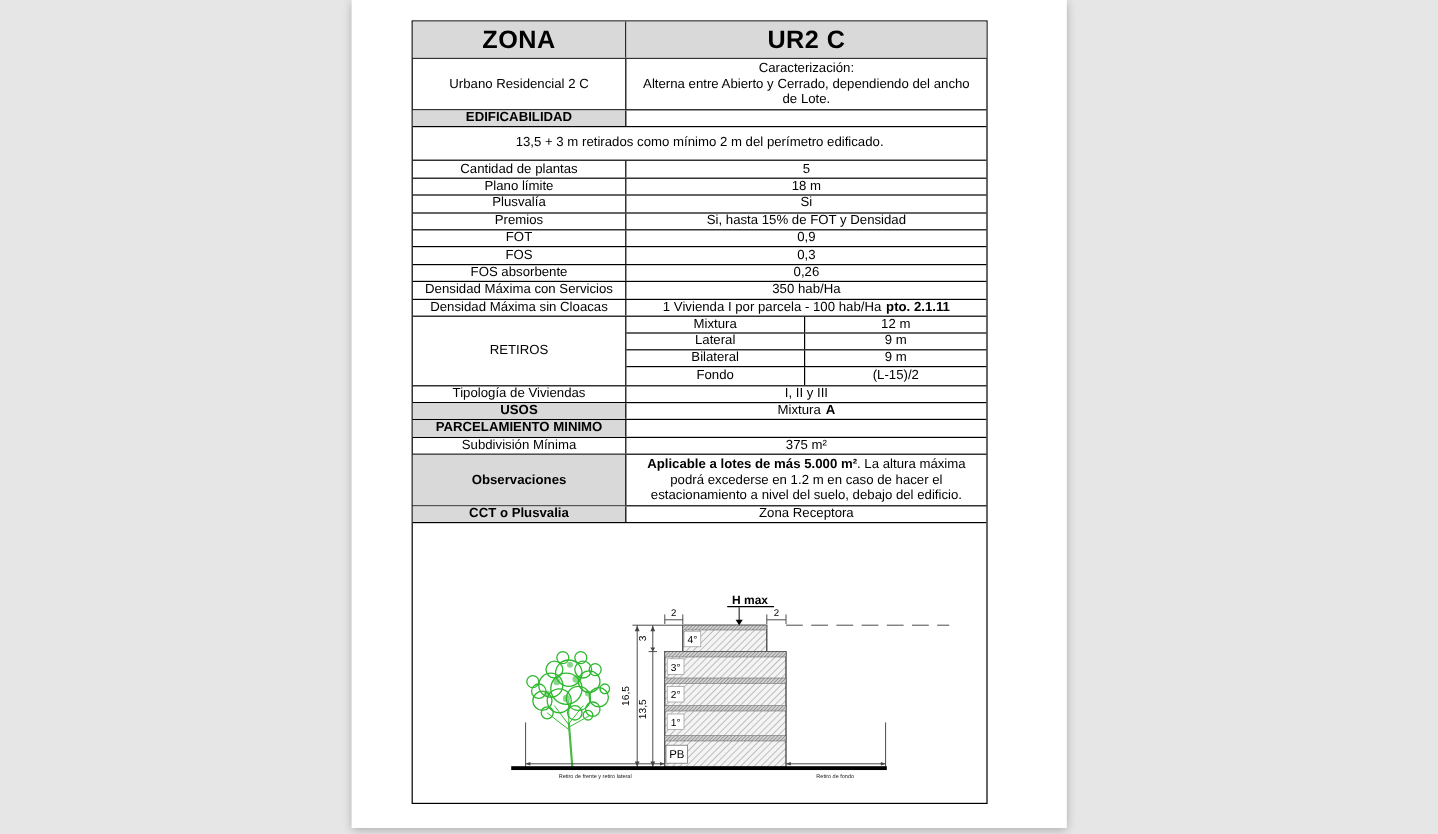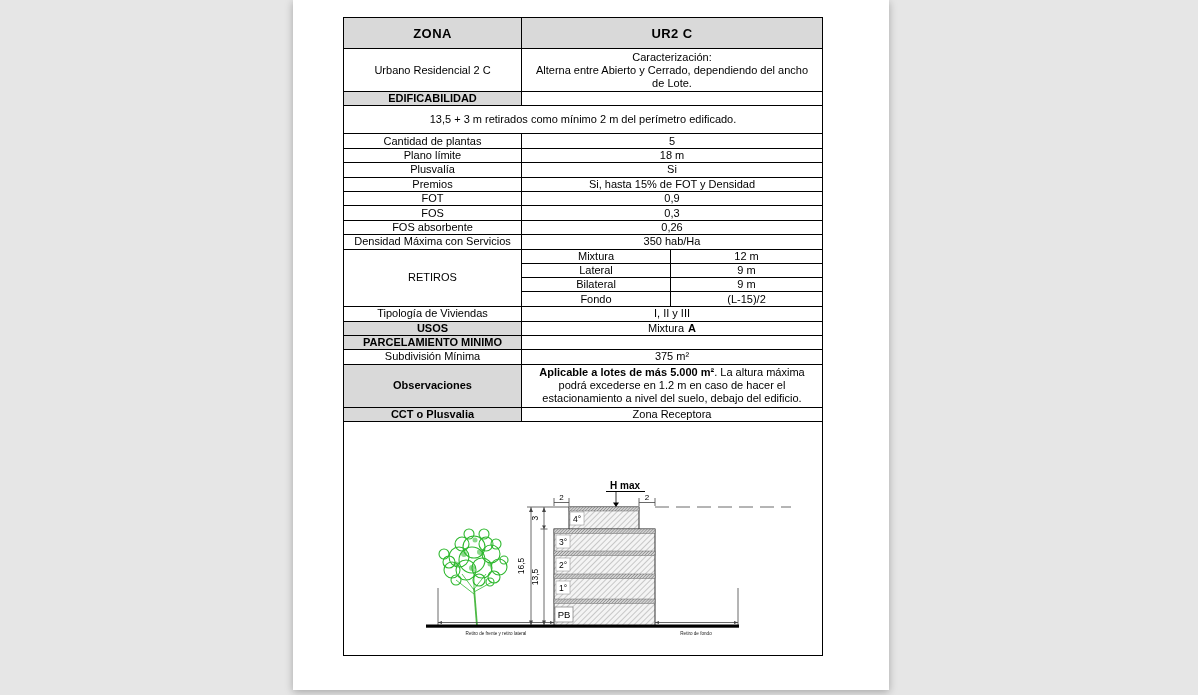--- a/index.html
+++ b/index.html
@@ -23,21 +23,21 @@
   .cl{
     flex:0 0 178px;width:178px;border-right:1px solid #000;box-sizing:border-box;
     display:flex;align-items:center;justify-content:center;text-align:center;padding:0 4px;
   }
   .cr{
     flex:1;box-sizing:border-box;display:flex;align-items:center;justify-content:center;
     text-align:center;padding:0 9px;
   }
   .cd{flex:1;box-sizing:border-box;position:relative;}
   .gray{background:#d9d9d9;font-weight:bold;}
-  .hrow .cl,.hrow .cr{background:#d9d9d9;font-weight:bold;font-size:13px;letter-spacing:.4px;}
+  .hrow .cl,.hrow .cr{background:#d9d9d9;font-weight:bold;font-size:21px;letter-spacing:.4px;}
   .r31{height:31px}.r43{height:43px}.r14{height:14.4px}.r28{height:28px}.r58{height:57.6px}.r233{height:233px}
   .b{font-weight:bold;}
   .bsep{font-weight:bold;margin-left:4px;}
   .stack{width:100%;}
   
   .rsub{flex:1;display:flex;flex-direction:column;}
   .srow{display:flex;height:14.4px;border-bottom:1px solid #000;box-sizing:border-box;}
   .srow:last-child{border-bottom:0;}
   .sname{flex:0 0 149px;border-right:1px solid #000;box-sizing:border-box;
          display:flex;align-items:center;justify-content:center;text-align:center;}
@@ -108,20 +108,27 @@
     <div class="row r14">
       <div class="cl">FOS absorbente</div>
       <div class="cr">0,26</div>
     </div>
 
     <div class="row r14">
       <div class="cl">Densidad Máxima con Servicios</div>
       <div class="cr">350 hab/Ha</div>
     </div>
 
+    <div class="row r14">
+      <div class="cl">Densidad Máxima sin Cloacas</div>
+      <div class="cr">
+        <span>1 Vivienda I por parcela  - 100 hab/Ha</span>
+        <span class="bsep">pto. 2.1.11</span>
+      </div>
+    </div>
 
     <div class="row r58">
       <div class="cl">RETIROS</div>
       <div class="rsub">
         <div class="srow">
           <div class="sname">Mixtura</div>
           <div class="sval">12 m</div>
         </div>
         <div class="srow">
           <div class="sname">Lateral</div>

